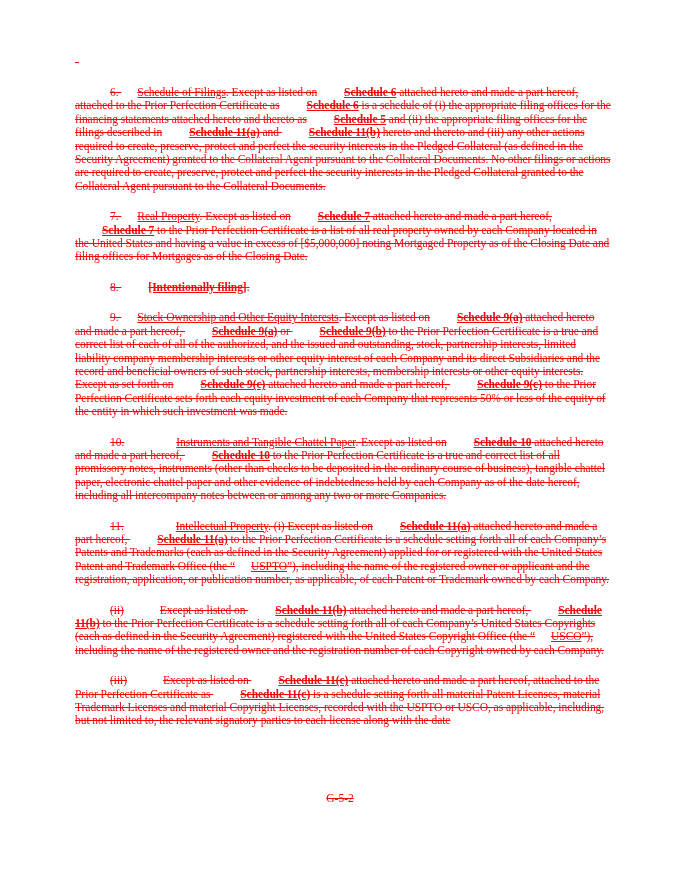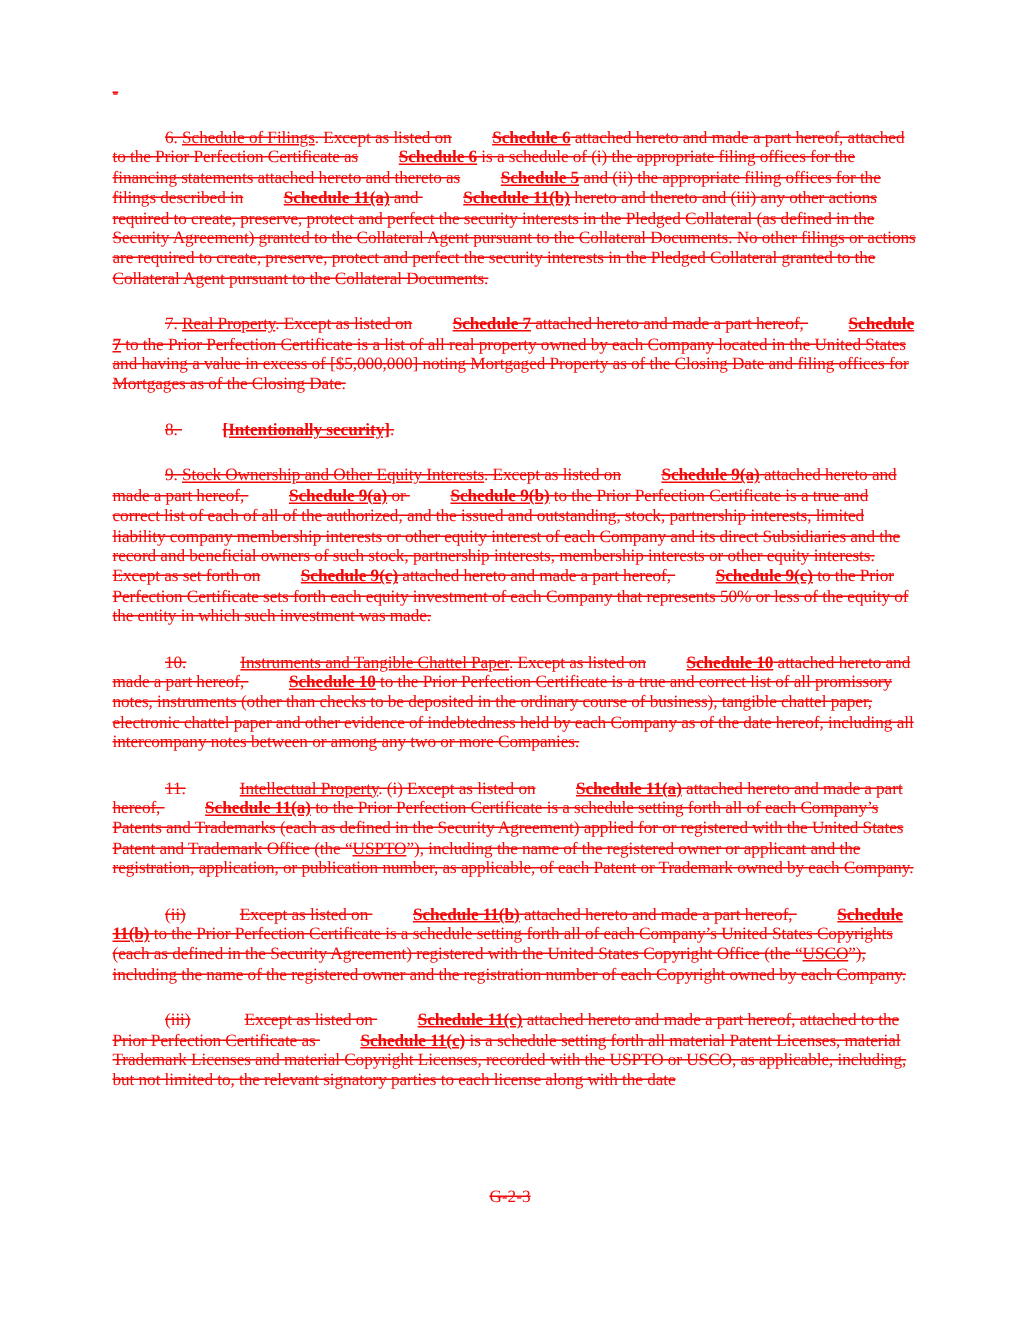--- a/index.html
+++ b/index.html
@@ -33,21 +33,21 @@
     font-size: 11.5px;
     line-height: 13.4px;
     letter-spacing: -0.05px;
     text-align: left;
   }
   p.para {
     margin: 0 0 17px 0;
     text-indent: 35px;
   }
   .seg { text-decoration: line-through; }
-  .seg.u { text-decoration: underline line-through; }
+  .seg.u { text-decoration: underline line-through; margin-left: 16px; }
   .seg.bu { font-weight: 700; text-decoration: underline line-through; padding-left: 27px; }
   .tab { display: inline-block; width: 36px; text-decoration: none; }
   .footer {
     position: absolute;
     top: 792px;
     left: 0;
     width: 100%;
     text-align: center;
     color: #f00a0a;
     font-size: 11.5px;
@@ -57,22 +57,22 @@
 </head>
 <body>
 
 <div class="page">
   <span class="top-mark">-</span>
 
   <div class="content">
 
   <p class="para"><span class="seg">6. </span><span class="seg u">Schedule of Filings</span><span class="seg">.  Except as listed on</span><span class="seg bu">Schedule 6</span><span class="seg"> attached hereto and made a part hereof, attached to the Prior Perfection Certificate as</span><span class="seg bu">Schedule 6</span><span class="seg"> is a schedule of (i) the appropriate filing offices for the financing statements attached hereto and thereto as</span><span class="seg bu">Schedule 5</span><span class="seg"> and (ii) the appropriate filing offices for the filings described in</span><span class="seg bu">Schedule 11(a)</span><span class="seg"> and </span><span class="seg bu">Schedule 11(b)</span><span class="seg"> hereto and thereto and (iii) any other actions required to create, preserve, protect and perfect the security interests in the Pledged Collateral (as defined in the Security Agreement) granted to the Collateral Agent pursuant to the Collateral Documents.  No other filings or actions are required to create, preserve, protect and perfect the security interests in the Pledged Collateral granted to the Collateral Agent pursuant to the Collateral Documents.</span></p>
       <p class="para"><span class="seg">7. </span><span class="seg u">Real Property</span><span class="seg">.  Except as listed on</span><span class="seg bu">Schedule 7</span><span class="seg"> attached hereto and made a part hereof, </span><span class="seg bu">Schedule 7</span><span class="seg"> to the Prior Perfection Certificate is a list of all real property owned by each Company located in the United States and having a value in excess of [$5,000,000] noting Mortgaged Property as of the Closing Date and filing offices for Mortgages as of the Closing Date.</span></p>
-      <p class="para"><span class="seg">8. </span><span class="seg bu">[Intentionally security]</span><span class="seg">.</span></p>
+      <p class="para"><span class="seg">8. </span><span class="seg bu">[Intentionally filing]</span><span class="seg">.</span></p>
       <p class="para"><span class="seg">9. </span><span class="seg u">Stock Ownership and Other Equity Interests</span><span class="seg">.  Except as listed on</span><span class="seg bu">Schedule 9(a)</span><span class="seg"> attached hereto and made a part hereof, </span><span class="seg bu">Schedule 9(a)</span><span class="seg"> or </span><span class="seg bu">Schedule 9(b)</span><span class="seg"> to the Prior Perfection Certificate is a true and correct list of each of all of the authorized, and the issued and outstanding, stock, partnership interests, limited liability company membership interests or other equity interest of each Company and its direct Subsidiaries and the record and beneficial owners of such stock, partnership interests, membership interests or other equity interests.  Except as set forth on</span><span class="seg bu">Schedule 9(c)</span><span class="seg"> attached hereto and made a part hereof, </span><span class="seg bu">Schedule 9(c)</span><span class="seg"> to the Prior Perfection Certificate sets forth each equity investment of each Company that represents 50% or less of the equity of the entity in which such investment was made.</span></p>
       <p class="para"><span class="seg">10.</span><span class="tab"></span><span class="seg u">Instruments and Tangible Chattel Paper</span><span class="seg">.  Except as listed on</span><span class="seg bu">Schedule 10</span><span class="seg"> attached hereto and made a part hereof, </span><span class="seg bu">Schedule 10</span><span class="seg"> to the Prior Perfection Certificate is a true and correct list of all promissory notes, instruments (other than checks to be deposited in the ordinary course of business), tangible chattel paper, electronic chattel paper and other evidence of indebtedness held by each Company as of the date hereof, including all intercompany notes between or among any two or more Companies.</span></p>
       <p class="para"><span class="seg">11.</span><span class="tab"></span><span class="seg u">Intellectual Property</span><span class="seg">.  (i)  Except as listed on</span><span class="seg bu">Schedule 11(a)</span><span class="seg"> attached hereto and made a part hereof, </span><span class="seg bu">Schedule 11(a)</span><span class="seg"> to the Prior Perfection Certificate is a schedule setting forth all of each Company’s Patents and Trademarks (each as defined in the Security Agreement) applied for or registered with the United States Patent and Trademark Office (the “</span><span class="seg u">USPTO</span><span class="seg">”), including the name of the registered owner or applicant and the registration, application, or publication  number, as applicable, of each Patent or Trademark owned by each Company.</span></p>
       <p class="para"><span class="seg">(ii)</span><span class="tab"></span><span class="seg">Except as listed on </span><span class="seg bu">Schedule 11(b)</span><span class="seg"> attached hereto and made a part hereof, </span><span class="seg bu">Schedule 11(b)</span><span class="seg"> to the Prior Perfection Certificate is a schedule setting forth all of each Company’s United States Copyrights (each as defined in the Security Agreement) registered with the United States Copyright Office (the “</span><span class="seg u">USCO</span><span class="seg">”), including the name of the registered owner and the registration number of each Copyright owned by each Company.</span></p>
       <p class="para"><span class="seg">(iii)</span><span class="tab"></span><span class="seg">Except as listed on </span><span class="seg bu">Schedule 11(c)</span><span class="seg"> attached hereto and made a part hereof, attached to the Prior Perfection Certificate as </span><span class="seg bu">Schedule 11(c)</span><span class="seg"> is a schedule setting forth all material Patent Licenses, material Trademark Licenses and material Copyright Licenses, recorded with the USPTO or USCO, as applicable, including, but not limited to, the relevant signatory parties to each license along with the date</span></p>
     </div>
 
-  <div class="footer">G-2-3</div>
+  <div class="footer">G-5-2</div>
 </div>
 
 </body></html>

